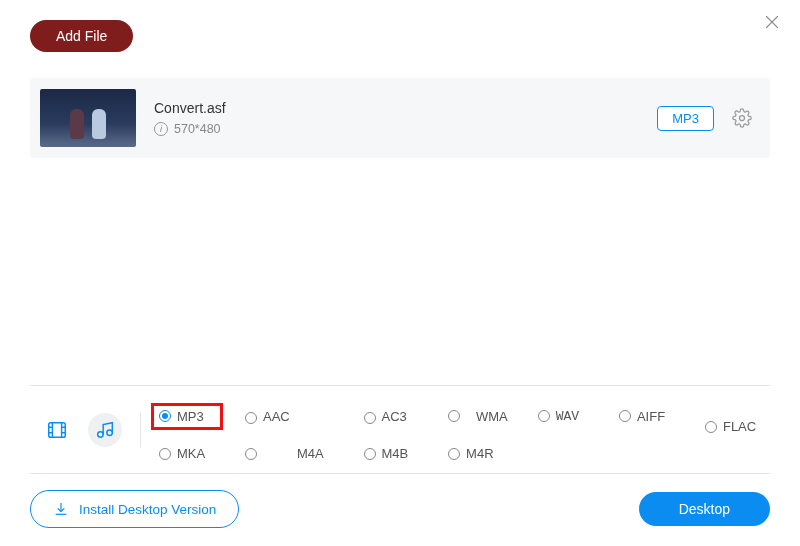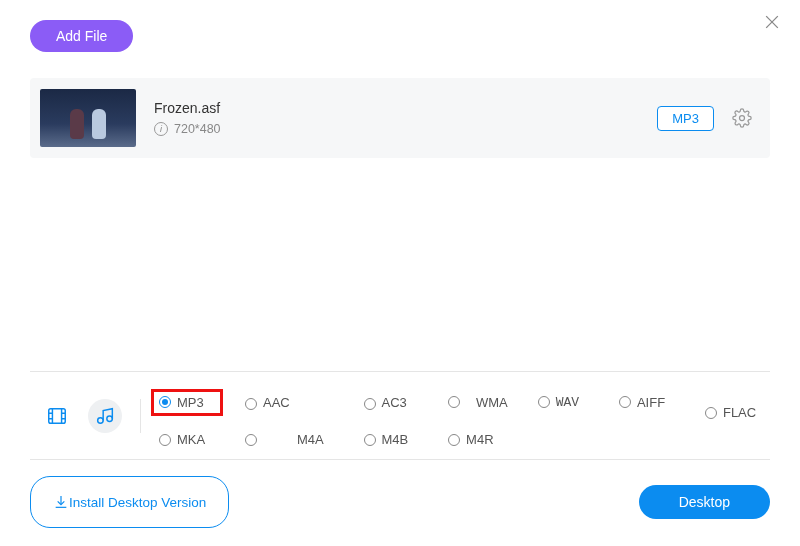--- a/index.html
+++ b/index.html
@@ -19,21 +19,21 @@
     height: 20px;
     cursor: pointer;
     color: #888;
   }
   .close-x svg { width: 100%; height: 100%; }
 
   .add-file-btn {
     position: absolute;
     top: 20px;
     left: 30px;
-    background: #8b5cf6;
+    background: #7f1d1d;
     color: #fff;
     border: none;
     border-radius: 18px;
     padding: 8px 26px;
     font-size: 14px;
     font-weight: 500;
     cursor: pointer;
   }
 
   .file-card {
@@ -186,25 +186,26 @@
 
   .action-row {
     display: flex;
     justify-content: space-between;
     align-items: center;
     margin-top: 16px;
   }
   .install-btn {
     display: flex;
     align-items: center;
+    gap: 10px;
     border: 1px solid #0b8cf0;
     color: #0b8cf0;
     background: #fff;
     border-radius: 20px;
-    padding: 17px 22px;
+    padding: 10px 22px;
     font-size: 13.5px;
     cursor: pointer;
   }
   .install-btn svg { width: 16px; height: 16px; }
   .convert-btn {
     background: #0b8cf0;
     color: #fff;
     border: none;
     border-radius: 20px;
     padding: 9px 40px;
@@ -220,24 +221,24 @@
     <line x1="5" y1="5" x2="19" y2="19"></line>
       <line x1="19" y1="5" x2="5" y2="19"></line>
   </svg>
 </div>
 
 <button class="add-file-btn">Add File</button>
 
 <div class="file-card">
   <div class="thumb"></div>
   <div class="file-meta">
-    <div class="file-name">Frozen.asf</div>
+    <div class="file-name">Convert.asf</div>
     <div class="file-res">
       <span class="info-icon">i</span>
-      <span>720*480</span>
+      <span>570*480</span>
     </div>
   </div>
   <button class="format-badge">MP3</button>
   <div class="gear">
     <svg viewBox="0 0 24 24" fill="none" stroke="currentColor" stroke-width="1.5">
       <circle cx="12" cy="12" r="3"></circle>
       <path d="M19.4 15a1.7 1.7 0 0 0 .34 1.87l.06.06a2 2 0 1 1-2.83 2.83l-.06-.06a1.7 1.7 0 0 0-1.87-.34 1.7 1.7 0 0 0-1 1.56V21a2 2 0 1 1-4 0v-.09a1.7 1.7 0 0 0-1-1.56 1.7 1.7 0 0 0-1.87.34l-.06.06a2 2 0 1 1-2.83-2.83l.06-.06a1.7 1.7 0 0 0 .34-1.87 1.7 1.7 0 0 0-1.56-1H3a2 2 0 1 1 0-4h.09a1.7 1.7 0 0 0 1.56-1 1.7 1.7 0 0 0-.34-1.87l-.06-.06A2 2 0 1 1 7.08 4.25l.06.06a1.7 1.7 0 0 0 1.87.34H9a1.7 1.7 0 0 0 1-1.56V3a2 2 0 1 1 4 0v.09a1.7 1.7 0 0 0 1 1.56 1.7 1.7 0 0 0 1.87-.34l.06-.06a2 2 0 1 1 2.83 2.83l-.06.06a1.7 1.7 0 0 0-.34 1.87V9a1.7 1.7 0 0 0 1.56 1H21a2 2 0 1 1 0 4h-.09a1.7 1.7 0 0 0-1.56 1z"></path>
     </svg>
   </div>
 </div>

